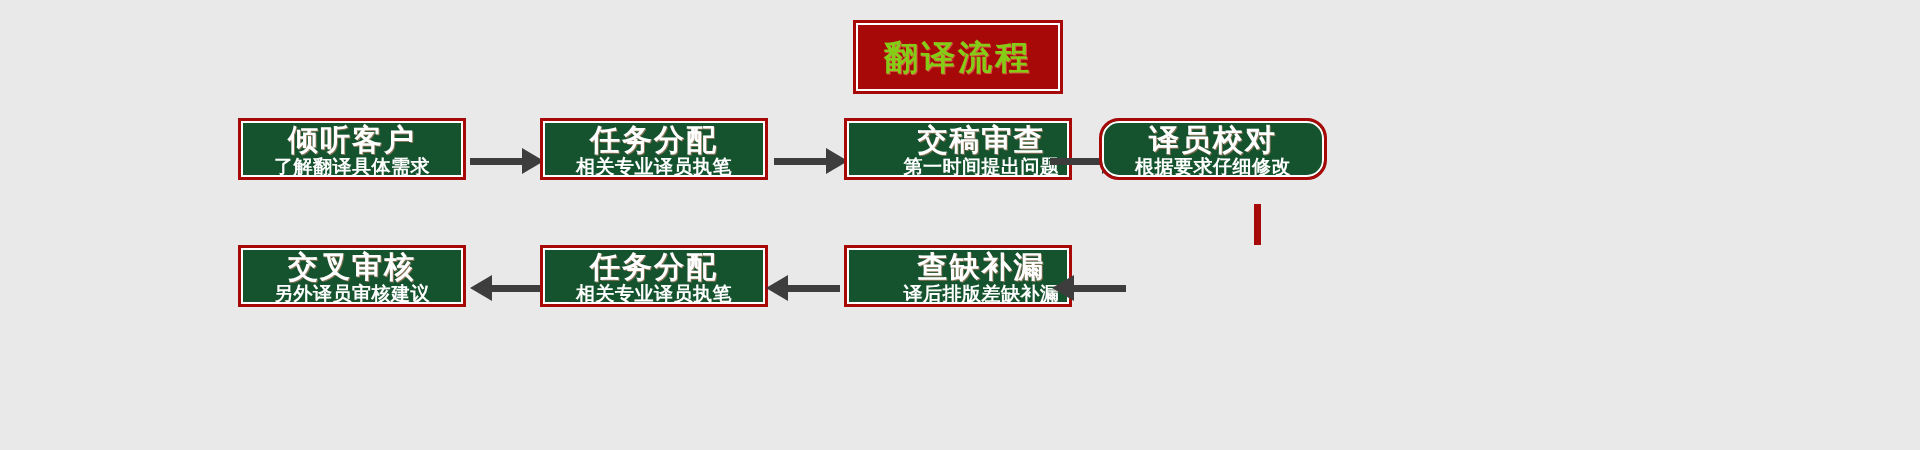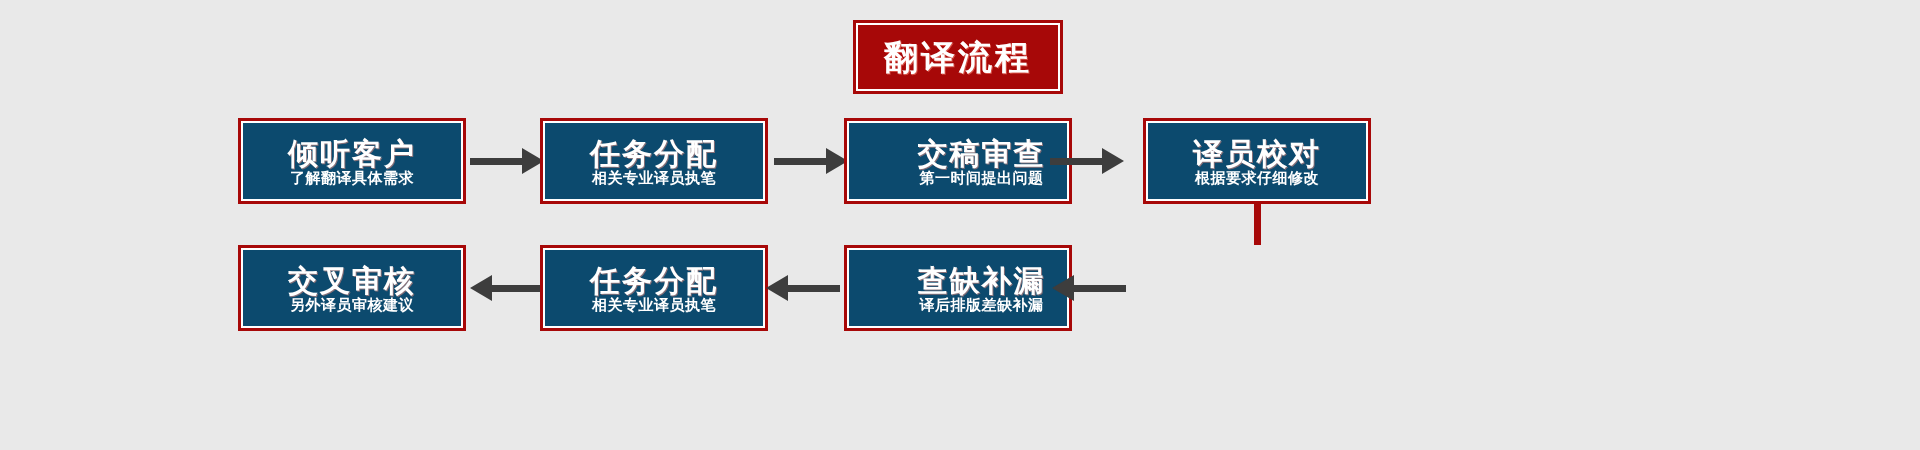--- a/index.html
+++ b/index.html
@@ -29,67 +29,67 @@
     height: 74px;
     background: #a70808;
     border: 3px solid #a70808;
     box-sizing: border-box;
     box-shadow: inset 0 0 0 2px #ffffff;
     display: flex;
     align-items: center;
     justify-content: center;
   }
   .title-box .title-text {
-    color: #ffffff;
+    color: #84cc16;
     font-size: 34px;
     font-weight: bold;
     letter-spacing: 3px;
     line-height: 1;
     text-shadow: 1px 1px 0 rgba(255,140,120,0.55);
   }
 
   
   .node {
     position: absolute;
     width: 228px;
-    height: 86px;
-    background: #0c4a6e;
+    height: 62px;
+    background: #14532d;
     border: 3px solid #a70808;
     box-sizing: border-box;
     box-shadow: inset 0 0 0 2px #ffffff;
     display: flex;
     flex-direction: column;
     align-items: center;
     justify-content: center;
     padding-top: 2px;
   }
   .node .node-title {
     color: #ffffff;
     font-size: 30px;
     font-weight: bold;
     letter-spacing: 2px;
     line-height: 1.1;
     text-shadow: 1px 1px 0 rgba(255,150,130,0.5);
   }
   .node .node-sub {
     color: #ffffff;
-    font-size: 15px;
+    font-size: 19px;
     font-weight: bold;
     letter-spacing: 0.5px;
     line-height: 1.1;
   }
 
   
   .r1 { top: 118px; }
   .r2 { top: 245px; }
 
   .c1 { left: 238px; }
   .c2 { left: 540px; }
   .c3 { left: 844px; padding-left: 47px; }
-  .c4 { left: 1143px; }
+  .c4 { left: 1099px; border-radius: 20px; }
 
   
   .arrow {
     position: absolute;
     height: 26px;
     display: flex;
     align-items: center;
   }
   .arrow .shaft {
     background: #3d3d3d;

